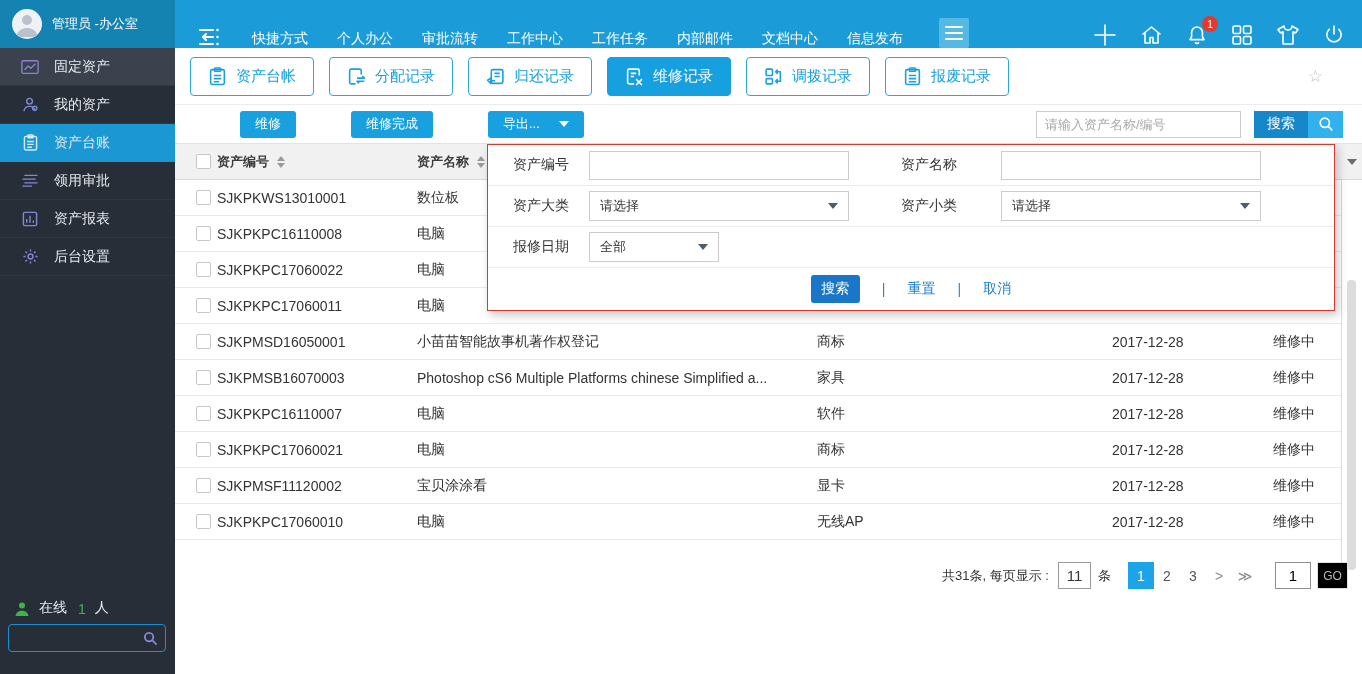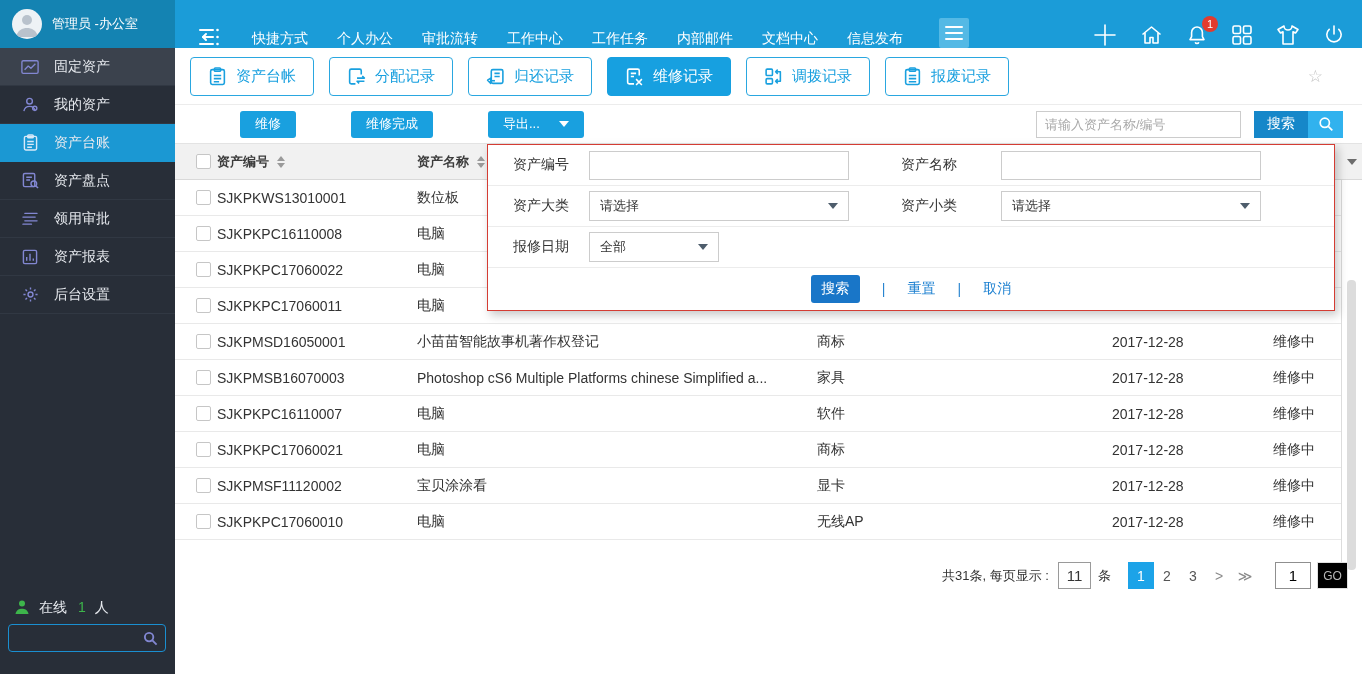--- a/index.html
+++ b/index.html
@@ -20,21 +20,21 @@
   .top-actions .tb-icon { cursor:pointer; position:relative; }
   .badge { position:absolute; top:-7px; right:-9px; min-width:16px; height:16px; background:#e23b2e; border-radius:50%; color:#fff; font-size:11px; display:flex; align-items:center; justify-content:center; padding:0 3px; }
 
   
   .sidebar { position:absolute; left:0; top:48px; width:175px; height:626px; background:#282e38; }
   .side-item { height:38px; display:flex; align-items:center; gap:15px; padding-left:21px; color:#e6e9ee; font-size:14px; border-bottom:1px solid #313843; cursor:pointer; }
   .side-item.first { background:#3b424d; }
   .side-item.active { background:#1b98d3; border-bottom-color:#1b98d3; }
   .sicon { width:18px; display:flex; justify-content:center; color:#8287d2; flex:none; }
   .side-item.active .sicon { color:#d9e9f8; }
-  .online { position:absolute; left:14px; top:551px; display:flex; align-items:flex-start; gap:9px; color:#e6e9ee; font-size:14px; }
+  .online { position:absolute; left:14px; top:551px; display:flex; align-items:flex-end; gap:9px; color:#e6e9ee; font-size:14px; }
   .online .count { color:#3db54b; margin-left:2px; }
   .online .oicon { color:#3db54b; display:flex; }
   .side-search { position:absolute; left:8px; top:576px; width:158px; height:28px; border:1px solid #1a8fd1; border-radius:4px; display:flex; align-items:center; background:transparent; }
   .side-search input { flex:1; background:transparent; border:none; outline:none; color:#dfe3e8; font-size:13px; padding:0 6px; min-width:0; }
   .side-search .mag { color:#8287d2; display:flex; padding-right:7px; }
 
   
   .main { position:absolute; left:175px; top:48px; width:1187px; height:626px; background:#fff; }
 
   .tabrow { position:absolute; left:0; top:0; width:100%; height:57px; display:flex; align-items:center; padding:0 15px; border-bottom:1px solid #ececec; }
@@ -211,31 +211,20 @@
         <svg width="15" height="17" viewBox="0 0 16 18" fill="none" stroke="currentColor" stroke-width="1.5" stroke-linejoin="round">
             <rect x="1.5" y="2.5" width="13" height="14.5" rx="1.5"></rect>
             <rect x="5" y="1" width="6" height="3" rx="1"></rect>
             <path d="M4.5 8h7M4.5 11h7M4.5 14h5"></path>
           </svg>
       </span>
       <span>资产台账</span>
     </div>
     <div class="side-item">
       <span class="sicon">
-        <svg width="17" height="17" viewBox="0 0 18 18" fill="none" stroke="currentColor" stroke-width="1.5" stroke-linejoin="round">
-            <rect x="1.5" y="1.5" width="12" height="14" rx="1.5"></rect>
-            <path d="M4.5 5.5h6M4.5 8.5h4"></path>
-            <circle cx="12.5" cy="12.5" r="3"></circle>
-            <path d="M14.7 14.7L17 17"></path>
-          </svg>
-      </span>
-      <span>资产盘点</span>
-    </div>
-    <div class="side-item">
-      <span class="sicon">
         <svg width="18" height="15" viewBox="0 0 19 16" fill="none" stroke="currentColor" stroke-width="1.5" stroke-linecap="round">
             <path d="M4 2.5h13"></path>
             <path d="M2 6.5h13"></path>
             <path d="M4 10.5h13"></path>
             <path d="M2 14h9"></path>
           </svg>
       </span>
       <span>领用审批</span>
     </div>
     <div class="side-item">

